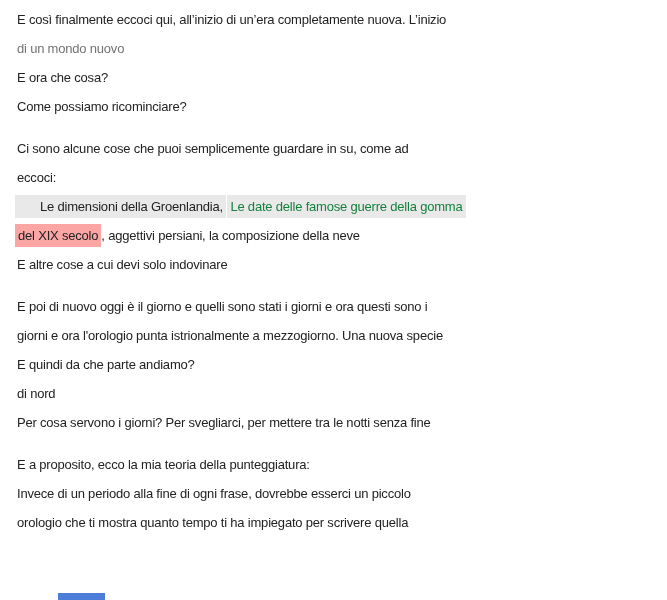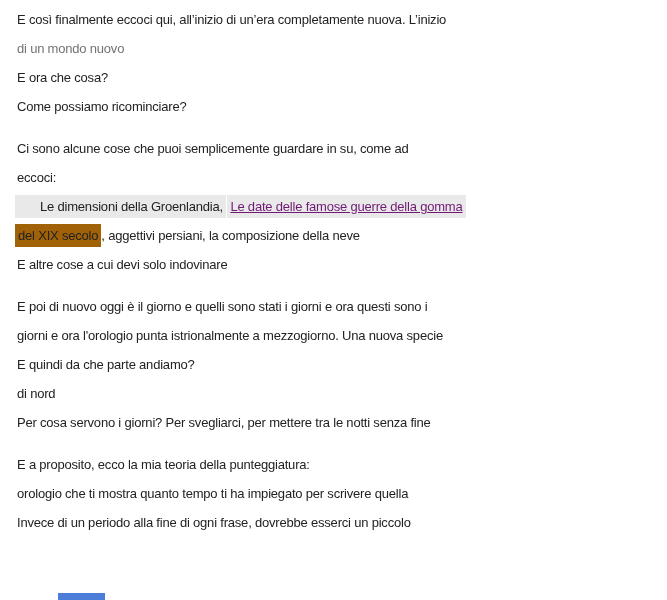--- a/index.html
+++ b/index.html
@@ -48,31 +48,31 @@
 <div class="lyrics-container">
     <div class="stanza">
       <div class="line"><span class="plain" style="color: rgb(34, 34, 34);">E così finalmente eccoci qui, all’inizio di un’era completamente nuova. L’inizio</span></div>
       <div class="line"><span class="plain" style="color: #737373;">di un mondo nuovo</span></div>
       <div class="line"><span class="plain" style="color: rgb(34, 34, 34);">E ora che cosa?</span></div>
       <div class="line"><span class="plain" style="color: rgb(34, 34, 34);">Come possiamo ricominciare?</span></div>
     </div>
     <div class="stanza">
       <div class="line"><span class="plain" style="color: rgb(34, 34, 34);">Ci sono alcune cose che puoi semplicemente guardare in su, come ad</span></div>
       <div class="line"><span class="plain" style="color: rgb(34, 34, 34);">eccoci:</span></div>
-      <div class="line"><span class="hl" style="color: rgb(34, 34, 34); background: rgb(233, 233, 233); padding-left: 25px;">Le dimensioni della Groenlandia,</span><span class="plain" style="color: rgb(34, 34, 34);"> </span><span class="hl" style="color: #701a75; background: rgb(233, 233, 233); text-decoration: underline;">Le date delle famose guerre della gomma</span></div>
-      <div class="line"><span class="hl" style="color: rgb(34, 34, 34); background: #a16207;">del XIX secolo</span><span class="plain" style="color: rgb(34, 34, 34);">, aggettivi persiani, la composizione della neve</span></div>
+      <div class="line"><span class="hl" style="color: rgb(34, 34, 34); background: rgb(233, 233, 233); padding-left: 25px;">Le dimensioni della Groenlandia,</span><span class="plain" style="color: rgb(34, 34, 34);"> </span><span class="hl" style="color: #15803d; background: rgb(233, 233, 233);">Le date delle famose guerre della gomma</span></div>
+      <div class="line"><span class="hl" style="color: rgb(34, 34, 34); background: #fca5a5;">del XIX secolo</span><span class="plain" style="color: rgb(34, 34, 34);">, aggettivi persiani, la composizione della neve</span></div>
       <div class="line"><span class="plain" style="color: rgb(34, 34, 34);">E altre cose a cui devi solo indovinare</span></div>
     </div>
     <div class="stanza">
       <div class="line"><span class="plain" style="color: rgb(34, 34, 34);">E poi di nuovo oggi è il giorno e quelli sono stati i giorni e ora questi sono i</span></div>
       <div class="line"><span class="plain" style="color: rgb(34, 34, 34);">giorni e ora l'orologio punta istrionalmente a mezzogiorno. Una nuova specie</span></div>
       <div class="line"><span class="plain" style="color: rgb(34, 34, 34);">E quindi da che parte andiamo?</span></div>
       <div class="line"><span class="plain" style="color: rgb(34, 34, 34);">di nord</span></div>
       <div class="line"><span class="plain" style="color: rgb(34, 34, 34);">Per cosa servono i giorni? Per svegliarci, per mettere tra le notti senza fine</span></div>
     </div>
     <div class="stanza">
       <div class="line"><span class="plain" style="color: rgb(34, 34, 34);">E a proposito, ecco la mia teoria della punteggiatura:</span></div>
+      <div class="line"><span class="plain" style="color: rgb(34, 34, 34);">Invece di un periodo alla fine di ogni frase, dovrebbe esserci un piccolo</span></div>
       <div class="line"><span class="plain" style="color: rgb(34, 34, 34);">orologio che ti mostra quanto tempo ti ha impiegato per scrivere quella</span></div>
-      <div class="line"><span class="plain" style="color: rgb(34, 34, 34);">Invece di un periodo alla fine di ogni frase, dovrebbe esserci un piccolo</span></div>
     </div>
   </div>
 
 <div class="bottom-embed-edge" style="background: rgb(76, 125, 217);"></div>
 
 </body></html>

